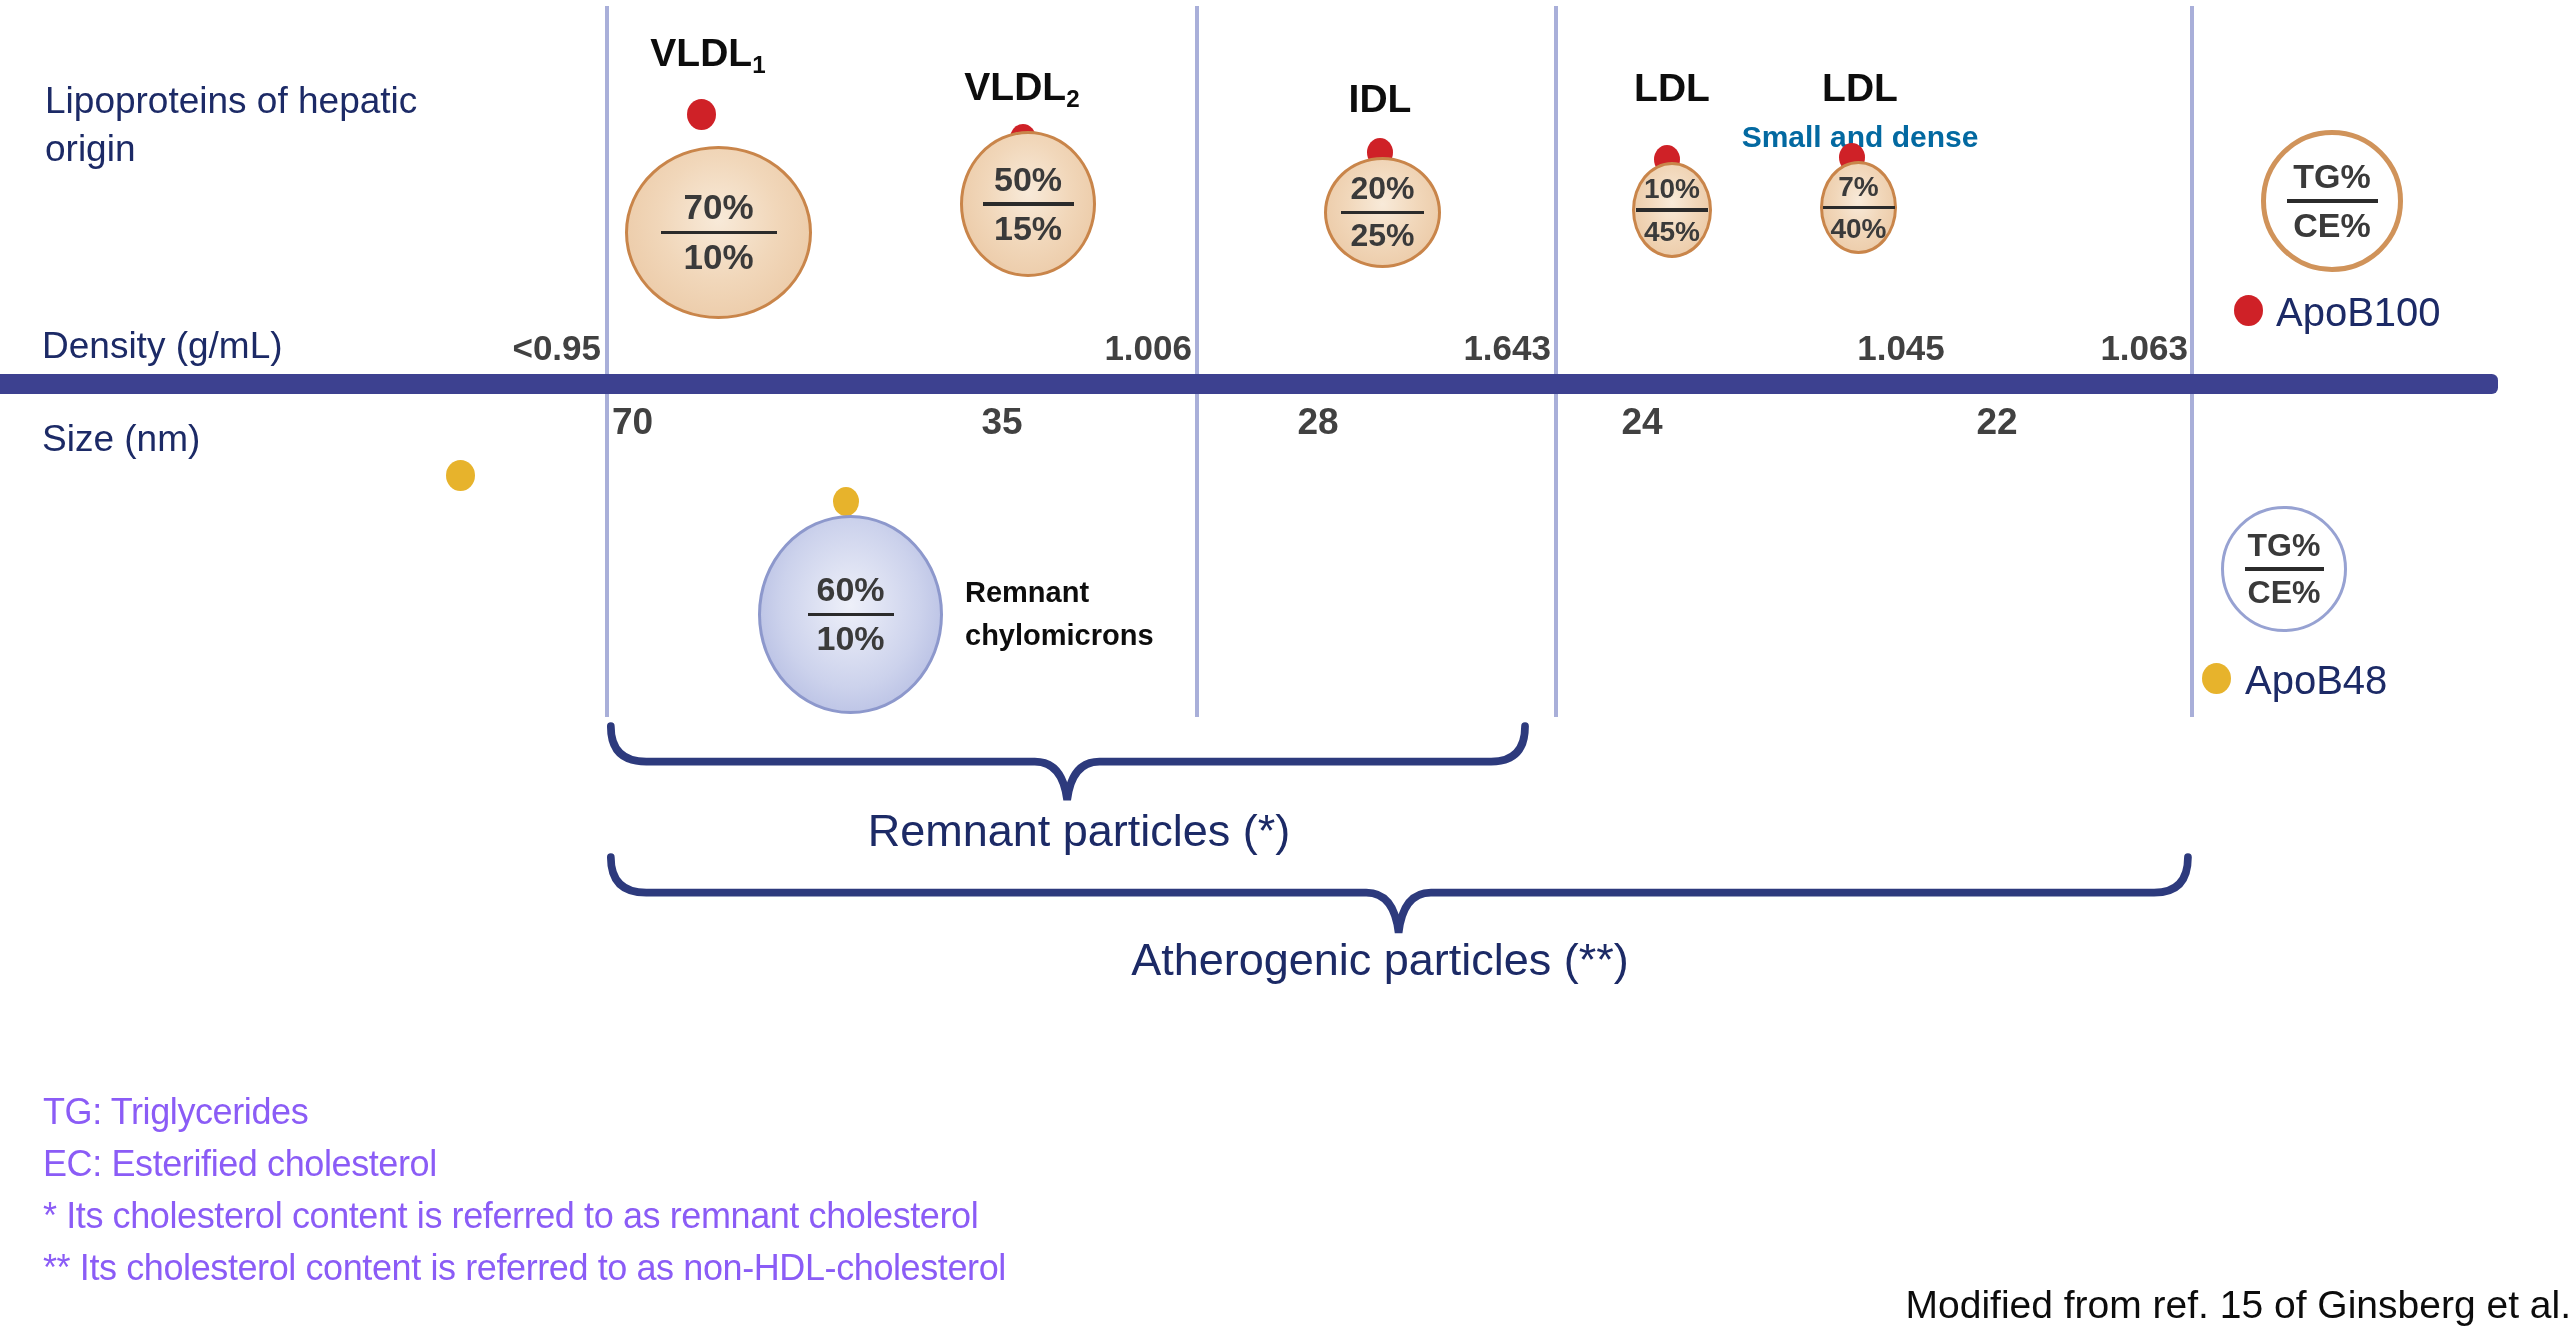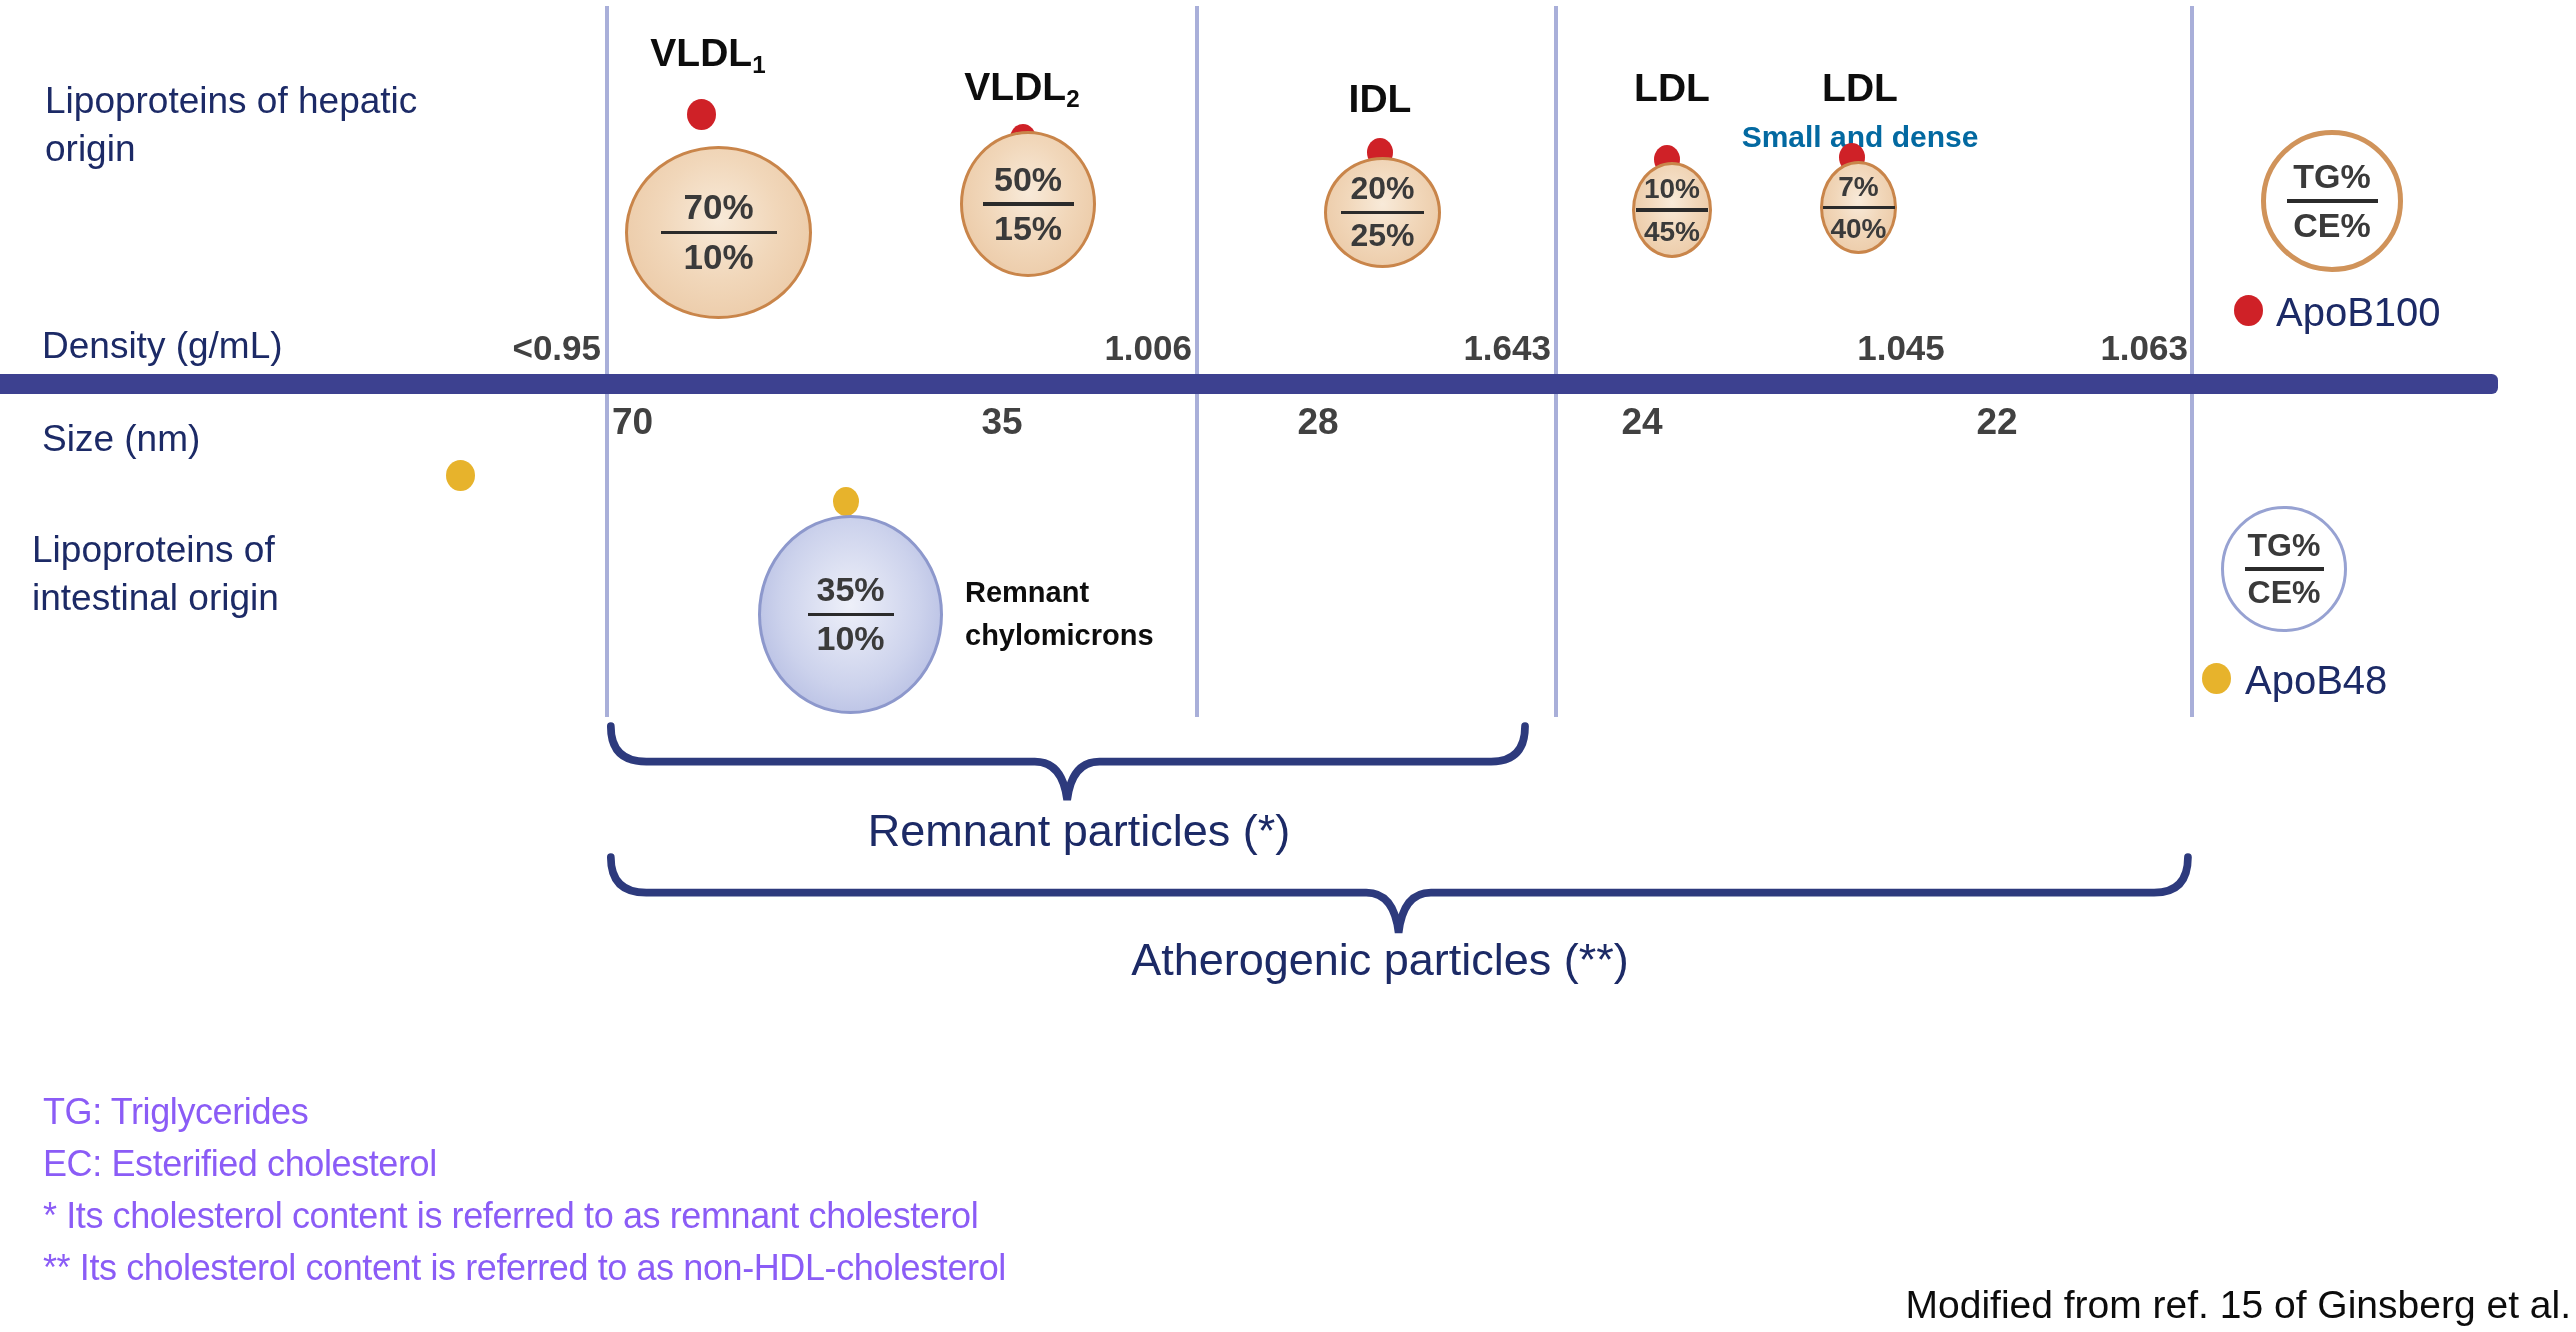--- a/index.html
+++ b/index.html
@@ -88,24 +88,20 @@
   <div class="vline" style="left:2190px"></div>
 
   <div class="axis-bar"></div>
 
   <div class="side-label" style="left:45px;top:77px">
     <div>Lipoproteins of hepatic</div>
     <div>origin</div>
   </div>
   <div class="side-label" style="left:42px;top:322px">Density (g/mL)</div>
   <div class="side-label" style="left:42px;top:415px">Size (nm)</div>
-  <div class="side-label" style="left:32px;top:526px">
-    <div>Lipoproteins of</div>
-    <div>intestinal origin</div>
-  </div>
 
   <div class="val dval anchor-r" style="left:601px">&lt;0.95</div>
   <div class="val dval anchor-r" style="left:1192px">1.006</div>
   <div class="val dval anchor-r" style="left:1551px">1.643</div>
   <div class="val dval anchor-c" style="left:1901px">1.045</div>
   <div class="val dval anchor-r" style="left:2188px">1.063</div>
 
   <div class="val sval" style="left:612px">70</div>
   <div class="val sval anchor-c" style="left:1002px">35</div>
   <div class="val sval anchor-c" style="left:1318px">28</div>
@@ -161,21 +157,21 @@
       <div class="fbar"></div>
       <span>40%</span>
     </div>
   </div>
 
   <div class="dot dot-yellow d38" style="left:446px;top:460px"></div>
 
   <div class="dot dot-yellow d34" style="left:833px;top:487px"></div>
   <div class="ellipse intestinal p-rem">
     <div class="frac f-rem">
-      <span>35%</span>
+      <span>60%</span>
       <div class="fbar"></div>
       <span>10%</span>
     </div>
   </div>
   <div class="rem-side-label">
     <div>Remnant</div>
     <div>chylomicrons</div>
   </div>
 
   <div class="legend-circle legend-orange">

